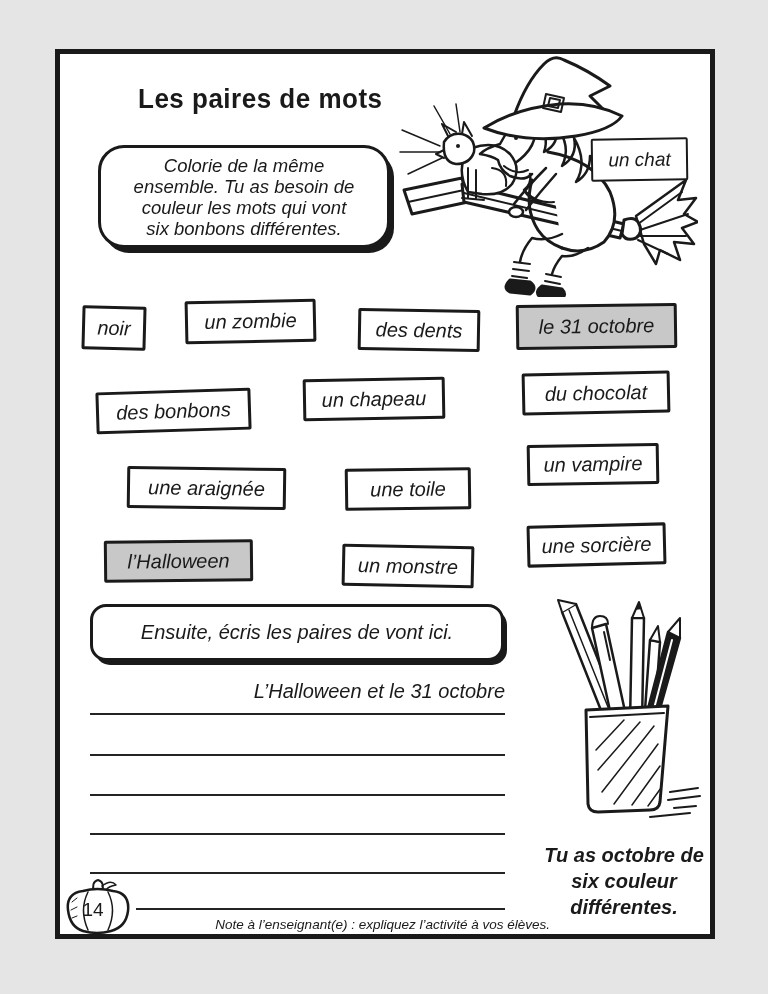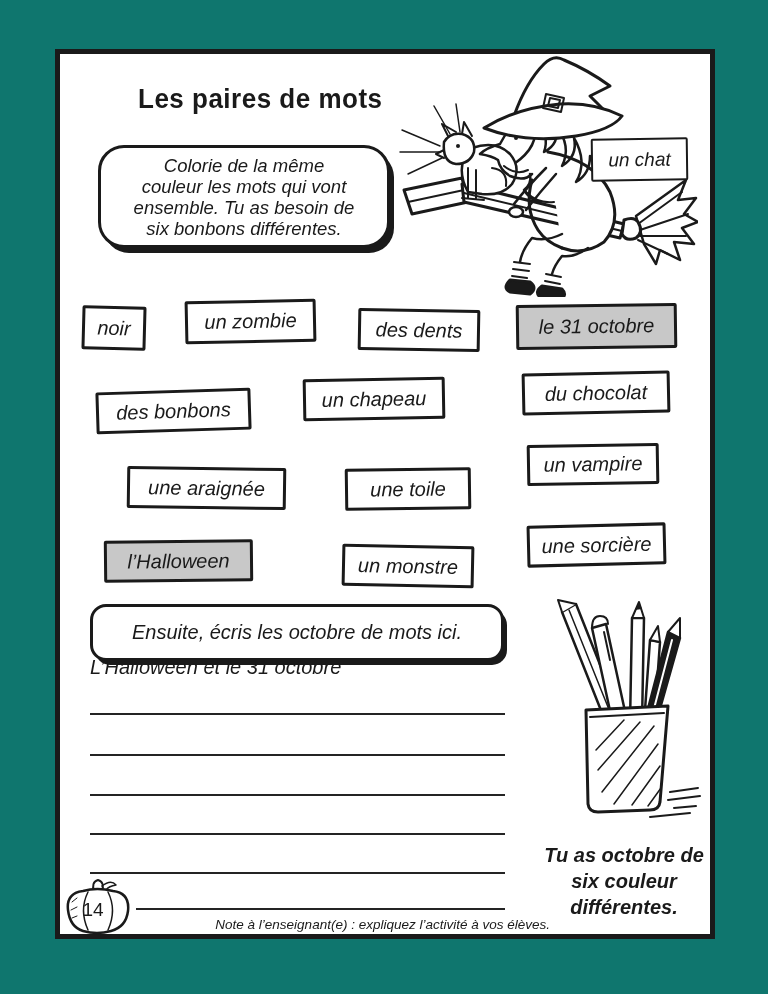--- a/index.html
+++ b/index.html
@@ -1,17 +1,17 @@
 <!DOCTYPE html>
 <html style="--ink: #1a1a1a; --paper: #ffffff; --shaded-box: #c8c8c8;"><head>
 <meta charset="utf-8">
 <style>
   html,body{margin:0;padding:0;background:#fff;}
   .page{
-    position:relative;width:768px;height:994px;background:#0f766e;overflow:hidden;
+    position:relative;width:768px;height:994px;background:#e5e5e5;overflow:hidden;
     font-family:"Liberation Sans", sans-serif;color:var(--ink,#1a1a1a);
   }
   .frame{
     position:absolute;left:55px;top:49px;width:660px;height:890px;
     border:5px solid var(--ink,#1a1a1a);box-sizing:border-box;background:#fff;
   }
   .title{
     position:absolute;left:138px;top:84px;margin:0;
     font-size:26px;font-weight:bold;letter-spacing:.5px;transform:scaleY(1.05);
   }
@@ -43,21 +43,21 @@
   .wb12{left:342px;top:545px;width:132px;height:42px;transform:rotate(1.2deg);}
   .wb13{left:527px;top:524px;width:139px;height:42px;transform:rotate(-1.4deg);}
   .ensuite-box{
     position:absolute;left:90px;top:604px;width:414px;height:57px;box-sizing:border-box;
     border:3px solid var(--ink,#1a1a1a);border-radius:16px;background:#fff;
     box-shadow:4px 5px 0 -1px var(--ink,#1a1a1a);
     display:flex;align-items:center;justify-content:center;
     font-style:italic;font-size:20px;
   }
   .answer-text{
-    position:absolute;left:90px;top:656px;width:415px;text-align:left;
+    position:absolute;left:90px;top:680px;width:415px;text-align:right;
     font-style:italic;font-size:20px;
   }
   .writing-line{position:absolute;left:90px;width:415px;height:0;border-top:2px solid #242424;}
   .wl0{top:713px;} .wl1{top:754px;} .wl2{top:794px;} .wl3{top:833px;} .wl4{top:872px;}
   .wl5{top:908px;left:136px;width:369px;}
   .side-note{
     position:absolute;left:538px;top:842px;width:172px;text-align:center;
     font-style:italic;font-weight:bold;font-size:20px;line-height:26px;
   }
   .side-note span{display:block;}
@@ -129,42 +129,42 @@
 
     <path d="M138,66 q14,18 8,34 q16,-8 12,-26 q16,20 6,40 q16,-10 12,-28 q14,24 2,44 q14,-8 14,-26" stroke-width="2.5"></path>
 
     <path d="M116,64 Q128,30 146,12 Q156,2 166,8 Q190,18 212,34 L192,44 L206,58 Q182,50 160,54 Q134,58 116,64 Z" fill="#fff"></path>
     <path d="M86,76 Q128,92 178,84 Q214,78 224,64 Q196,50 162,52 Q118,56 86,76 Z" fill="#fff"></path>
     <path d="M148,42 l18,4 -3,14 -18,-4 z M152,46 l10,2 -2,8 -10,-2 z" stroke-width="2"></path>
   </svg>
 
   <div class="instr-box">
     <span>Colorie de la même</span>
+    <span>ensemble. Tu as besoin de</span>
     <span>couleur les mots qui vont</span>
-    <span>ensemble. Tu as besoin de</span>
     <span>six bonbons différentes.</span>
   </div>
 
   <div class="word-box wb0">un chat</div>
   <div class="word-box wb1">noir</div>
   <div class="word-box wb2">un zombie</div>
   <div class="word-box wb3">des dents</div>
   <div class="word-box wb4 shaded">le 31 octobre</div>
   <div class="word-box wb5">des bonbons</div>
   <div class="word-box wb6">un chapeau</div>
   <div class="word-box wb7">du chocolat</div>
   <div class="word-box wb8">une araignée</div>
   <div class="word-box wb9">une toile</div>
   <div class="word-box wb10">un vampire</div>
   <div class="word-box wb11 shaded">l’Halloween</div>
   <div class="word-box wb12">un monstre</div>
   <div class="word-box wb13">une sorcière</div>
 
   <div class="ensuite-box">
-    <span>Ensuite, écris les octobre de mots ici.</span>
+    <span>Ensuite, écris les paires de vont ici.</span>
   </div>
 
   <div class="answer-text">L’Halloween et le 31 octobre</div>
   <div class="writing-line wl0"></div>
   <div class="writing-line wl1"></div>
   <div class="writing-line wl2"></div>
   <div class="writing-line wl3"></div>
   <div class="writing-line wl4"></div>
   <div class="writing-line wl5"></div>
 

